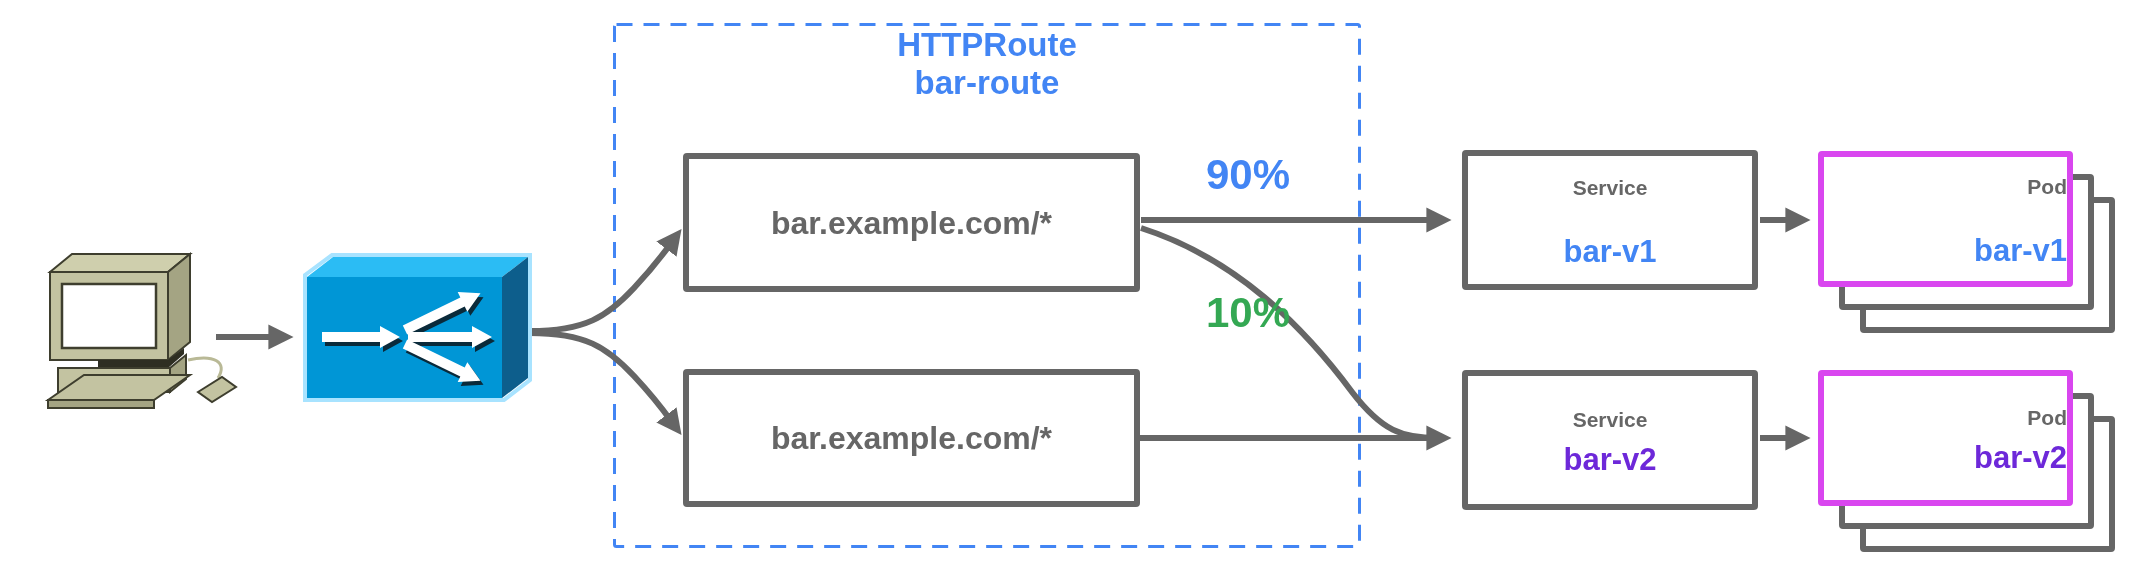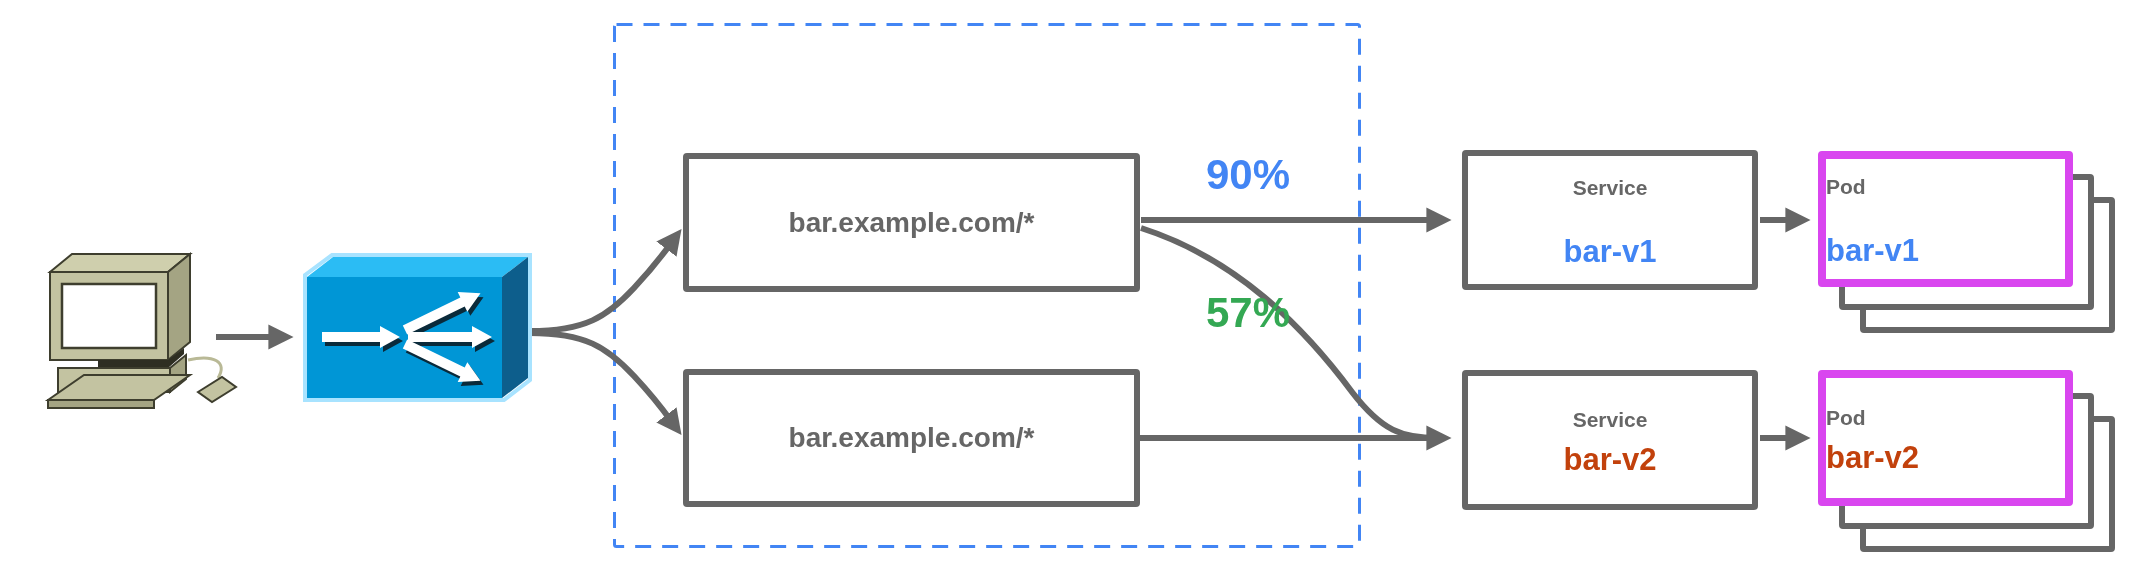--- a/index.html
+++ b/index.html
@@ -7,45 +7,45 @@
     position:relative;width:2149px;height:573px;background:#ffffff;overflow:hidden;
     font-family:"Liberation Sans", sans-serif;font-weight:bold;
   }
   #connectors{position:absolute;left:0;top:0;z-index:1;}
   .abs{position:absolute;}
   .node-box{
     position:absolute;background:#ffffff;border:6px solid #666666;border-radius:4px;
     display:flex;flex-direction:column;align-items:center;justify-content:center;
     box-sizing:border-box;z-index:3;
   }
-  .node-box .line{font-size:28px;line-height:44px;color:#666666;text-align:center;white-space:nowrap;}
+  .node-box .line{font-size:32px;line-height:44px;color:#666666;text-align:center;white-space:nowrap;}
   .kind-line{font-size:21px;line-height:40px;color:#666666;text-align:center;white-space:nowrap;}
   .name-line{font-size:31px;line-height:40px;text-align:center;white-space:nowrap;}
   .text-blue{color:#4285F4;margin-top:24px;}
-  .text-green{color:#c2410c;}
+  .text-green{color:#6d28d9;}
   .lb-label{
     position:absolute;left:260px;top:148px;width:310px;text-align:center;
     font-size:35px;color:#666666;z-index:2;white-space:nowrap;
   }
   .route-title{
     position:absolute;left:613px;top:26px;width:748px;text-align:center;z-index:2;
     color:#4285F4;font-size:33px;line-height:38px;
   }
   .weight-label{position:absolute;font-size:42px;z-index:4;white-space:nowrap;}
   #weight-90{left:1206px;top:151px;color:#4285F4;}
   #weight-10{left:1206px;top:289px;color:#34A853;}
   .pod-stack{position:absolute;width:300px;height:185px;z-index:3;}
   .pod-sheet{
     position:absolute;width:255px;height:136px;background:#ffffff;
     border:6px solid #666666;border-radius:4px;box-sizing:border-box;
   }
   .pod-main{
     position:absolute;left:0;top:0;width:255px;height:136px;background:#ffffff;
-    border:8px solid #d946ef;border-radius:4px;box-sizing:border-box;
-    display:flex;flex-direction:column;align-items:flex-start;justify-content:center;z-index:3;
+    border:6px solid #d946ef;border-radius:4px;box-sizing:border-box;
+    display:flex;flex-direction:column;align-items:flex-end;justify-content:center;z-index:3;
   }
   .sheet-1{left:21px;top:23px;z-index:2;}
   .sheet-2{left:42px;top:46px;z-index:1;}
   svg{display:block;}
 </style>
 </head>
 <body>
 
 <div id="canvas">
 
@@ -128,32 +128,34 @@
       <g transform="rotate(-26 105 78)">
         <path d="M105,73 L169,73 L169,67 L189,78 L169,89 L169,83 L105,83 Z"></path>
       </g>
       <g transform="rotate(26 105 92)">
         <path d="M105,87 L169,87 L169,81 L189,92 L169,103 L169,97 L105,97 Z"></path>
       </g>
     </g>
   </svg>
 
   <div class="route-title">
+    <div>HTTPRoute</div>
+    <div>bar-route</div>
   </div>
 
   <div class="node-box" style="left:683px;top:153px;width:457px;height:139px;">
     <div class="line">bar.example.com/*</div>
   </div>
 
   <div class="node-box" style="left:683px;top:369px;width:457px;height:138px;">
     <div class="line">bar.example.com/*</div>
   </div>
 
   <div class="weight-label" id="weight-90">90%</div>
-  <div class="weight-label" id="weight-10">57%</div>
+  <div class="weight-label" id="weight-10">10%</div>
 
   <div class="node-box" style="left:1462px;top:150px;width:296px;height:140px;">
     <div class="kind-line">Service</div>
     <div class="name-line text-blue">bar-v1</div>
   </div>
 
   <div class="node-box" style="left:1462px;top:370px;width:296px;height:140px;">
     <div class="kind-line">Service</div>
     <div class="name-line text-green">bar-v2</div>
   </div>

